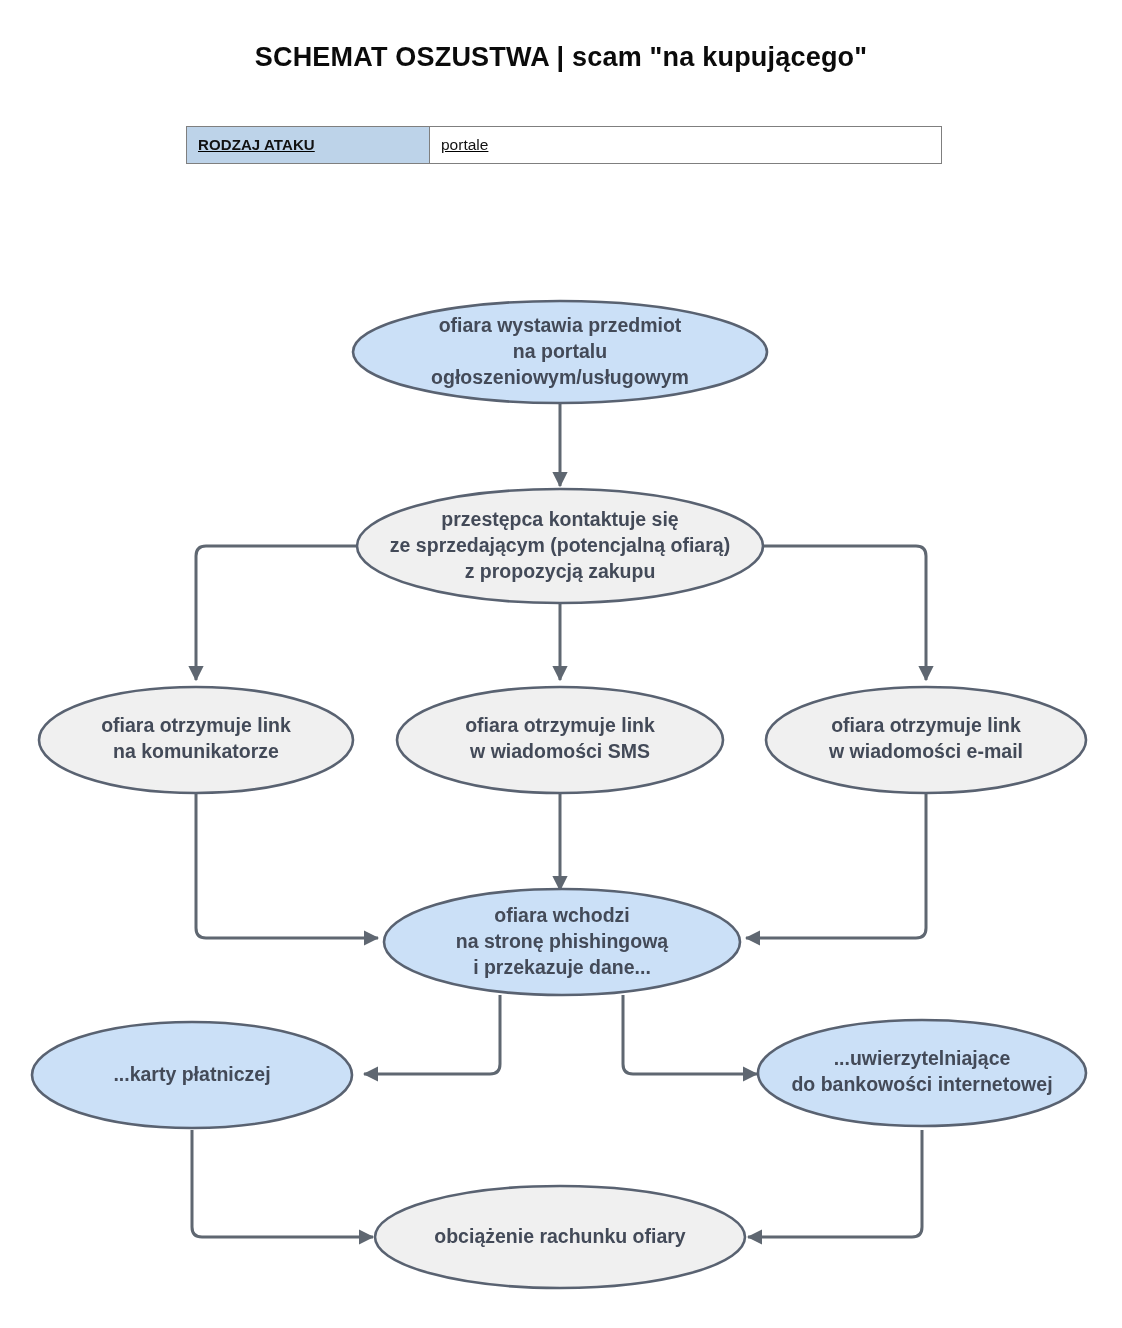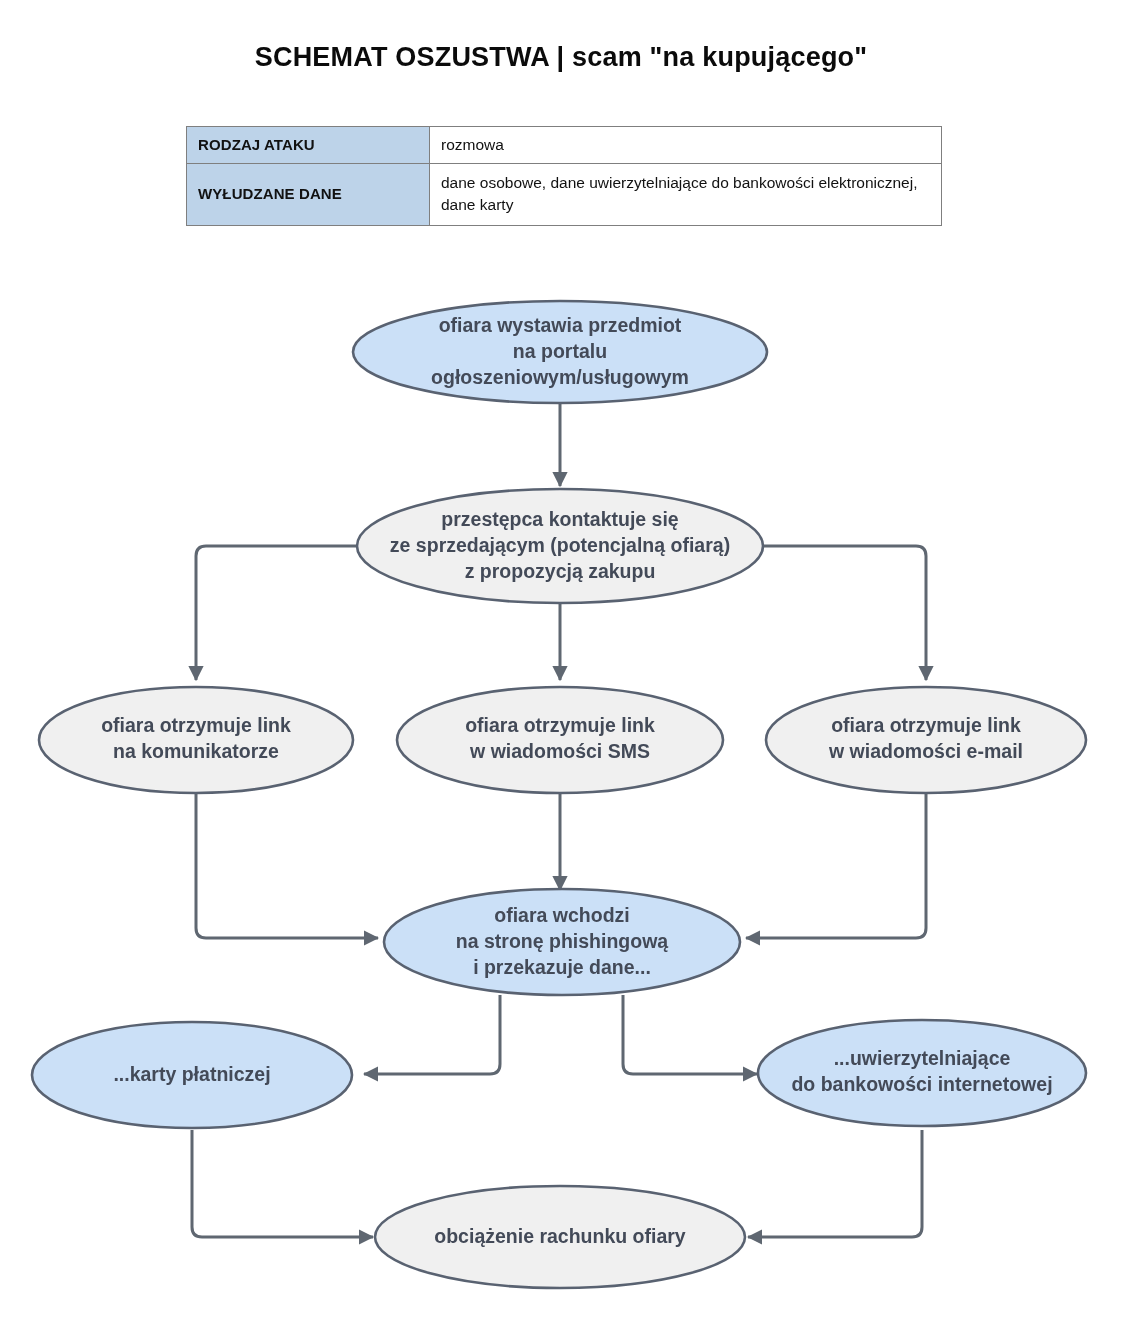--- a/index.html
+++ b/index.html
@@ -31,20 +31,21 @@
 
   
   #info-table {
     position: absolute;
     left: 186px;
     top: 126px;
     width: 756px;
     border-collapse: collapse;
     table-layout: fixed;
     background: #ffffff;
+    text-decoration: underline;
   }
   #info-table td {
     border: 1px solid #7f7f7f;
     padding: 5px 9px 6px 9px;
     vertical-align: middle;
     font-size: 15.5px;
     color: #111111;
     line-height: 1.42;
     font-family: "Liberation Sans", sans-serif;
   }
@@ -98,25 +99,21 @@
 </style>
 </head>
 <body>
 
 <div id="diagram-title">SCHEMAT OSZUSTWA | scam "na kupującego"</div>
 
 <table id="info-table">
   <tbody>
     <tr class="r1">
       <td class="label-cell">RODZAJ ATAKU</td>
-      <td class="value-cell">rozmowa</td>
-    </tr>
-    <tr class="r2">
-      <td class="label-cell">WYŁUDZANE DANE</td>
-      <td class="value-cell">dane osobowe, dane uwierzytelniające do bankowości elektronicznej, dane karty</td>
+      <td class="value-cell">portale</td>
     </tr>
   </tbody>
 </table>
 
 <svg id="flow-svg" viewBox="0 0 1122 1328">
   <defs>
     <marker id="arrow" viewBox="0 0 10 10" refX="9.2" refY="5" markerWidth="5.2" markerHeight="5.2" orient="auto-start-reverse">
       <path d="M 0 0 L 10 5 L 0 10 z" fill="#5f6771"></path>
     </marker>
   </defs>

